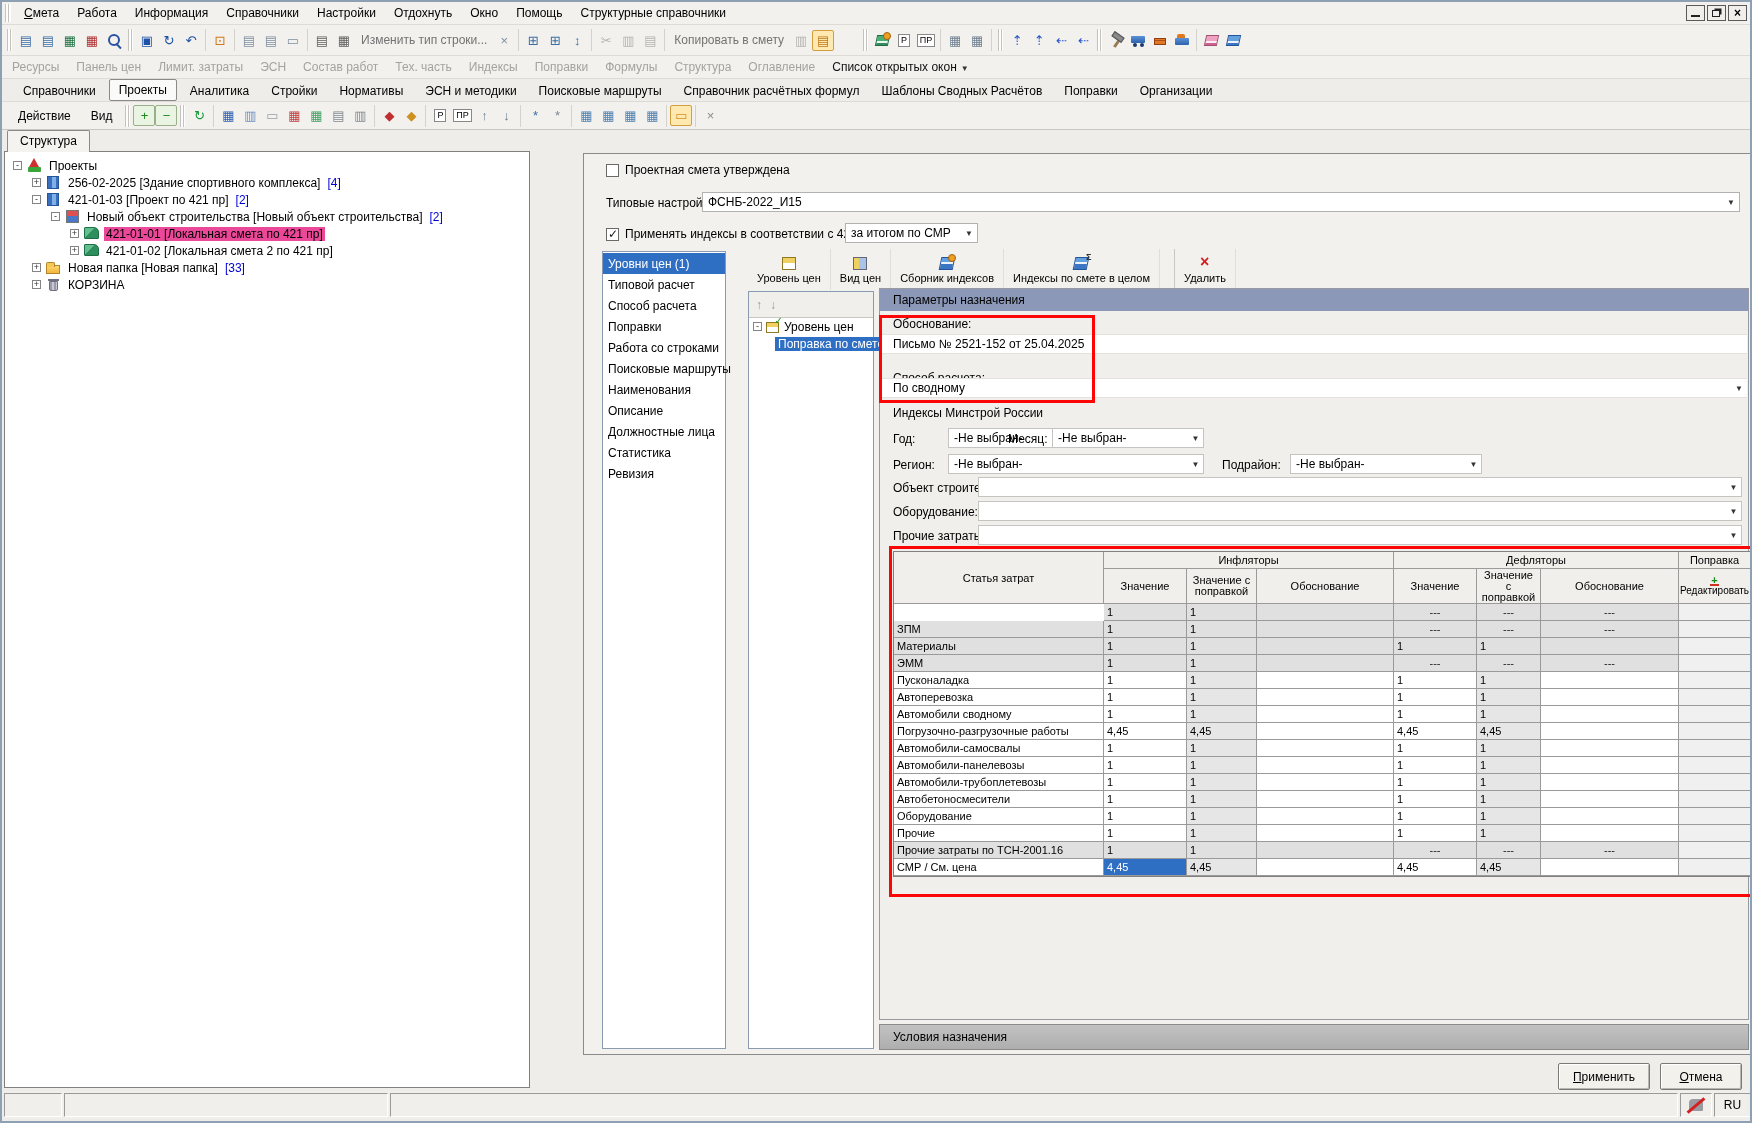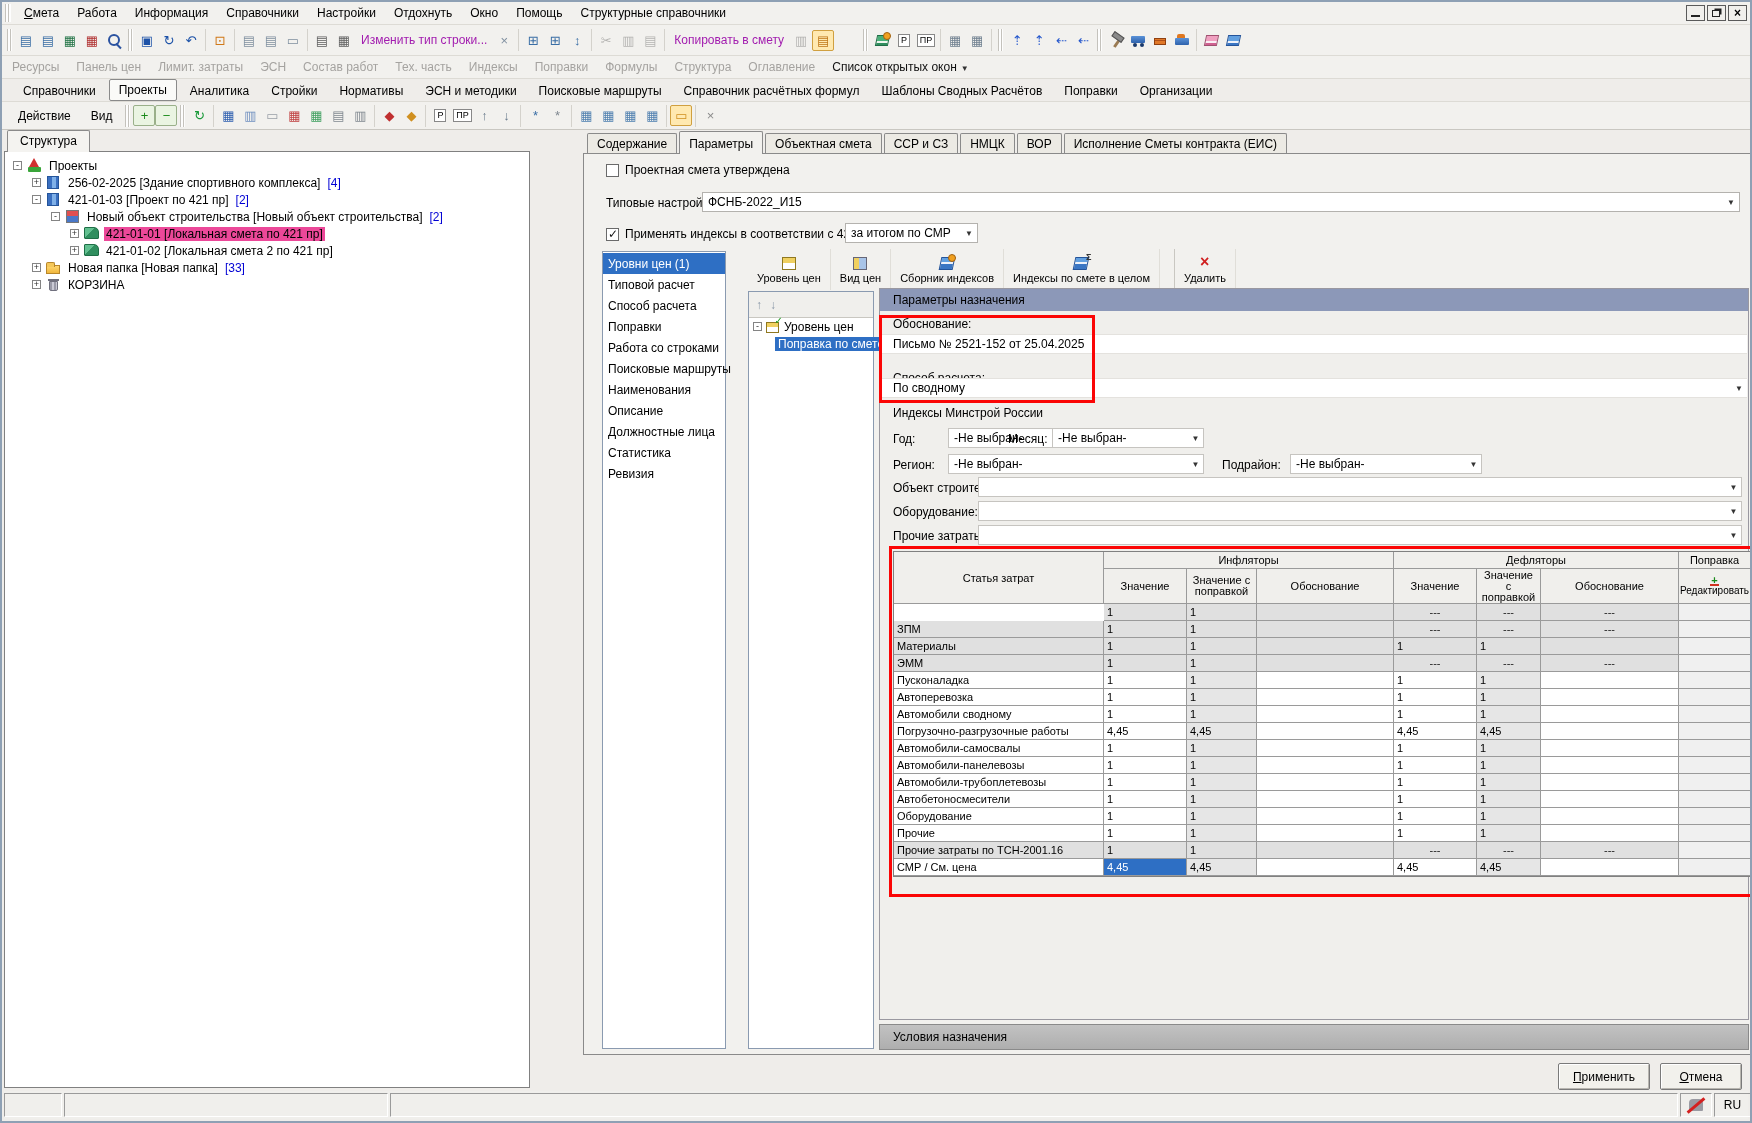--- a/index.html
+++ b/index.html
@@ -21,21 +21,21 @@
 
   
   #tb-main{position:absolute;top:23px;left:0;right:0;height:31px;background:#f2f1ee;border-bottom:1px solid #dddbd5;display:flex;align-items:center;padding-left:2px;}
   .grip{width:5px;height:22px;margin:0 3px;background:repeating-linear-gradient(90deg,#c4c2bc 0 1px,#fdfdfd 1px 3px);flex:none;}
   .sep{width:1px;height:22px;background:#d4d2cc;margin:0 3px;flex:none;}
   .gap{width:26px;flex:none;}
   .ic{width:22px;height:21px;display:inline-flex;align-items:center;justify-content:center;font-size:13px;position:relative;flex:none;border:1px solid transparent;border-radius:2px;}
   .ic.dis{opacity:.4;filter:grayscale(1);}
   .ic.hl{background:#ffe9b0;border-color:#d0a040;}
   .ic.boxed span{border:1px solid #888;background:#fff;font-size:9px;padding:0 2px;line-height:11px;}
-  .tlabel{color:#a21caf;padding:0 6px;white-space:nowrap;}
+  .tlabel{color:#737373;padding:0 6px;white-space:nowrap;}
   .i-mag::before{content:"";position:absolute;width:8px;height:8px;border:2px solid #2a52a0;border-radius:50%;top:3px;left:4px;}
   .i-mag::after{content:"";position:absolute;width:7px;height:2px;background:#2a52a0;bottom:3px;right:2px;transform:rotate(45deg);}
   .i-hammer::before{content:"";position:absolute;width:3px;height:11px;background:#9a7a52;top:6px;left:10px;transform:rotate(35deg);}
   .i-hammer::after{content:"";position:absolute;width:10px;height:4px;background:#8a8a8a;top:3px;left:6px;transform:rotate(35deg);border:1px solid #555;}
   .i-truck::before{content:"";position:absolute;width:14px;height:7px;background:linear-gradient(180deg,#5a92d8,#2e62ac);top:5px;left:3px;border-radius:1px;}
   .i-truck::after{content:"";position:absolute;width:4px;height:4px;background:#1a3a6c;border-radius:50%;top:12px;left:5px;box-shadow:7px 0 #1a3a6c;}
   .i-truckload::before{content:"";position:absolute;width:14px;height:7px;background:linear-gradient(180deg,#5a92d8,#2e62ac);top:7px;left:3px;border-radius:1px;}
   .i-truckload::after{content:"";position:absolute;width:8px;height:4px;background:#e07820;top:3px;left:5px;border-radius:2px 2px 0 0;box-shadow:0 14px 0 -2px #1a3a6c;}
   .i-bricks::before{content:"";position:absolute;inset:7px 4px 5px 4px;background:repeating-linear-gradient(0deg,#e07828 0 3px,#b05018 3px 4px);border:1px solid #904010;}
   .i-bookg::before,.i-bookb::before,.i-bookp::before{content:"";position:absolute;inset:4px 3px 4px 4px;transform:skewX(-12deg);border:1px solid #555;}
@@ -479,29 +479,20 @@
         </div>
         <div class="trow" style="padding-left: 27px;">
           <span class="texp">+</span>
           <span class="ti trash-icon"></span>
           <span class="tlab">КОРЗИНА</span>
         </div>
       </div>
   </div>
 
   <div id="right-box">
-    <div id="rb-tabs">
-        <span class="rtab">Содержание</span>
-        <span class="rtab active">Параметры</span>
-        <span class="rtab">Объектная смета</span>
-        <span class="rtab">ССР и СЗ</span>
-        <span class="rtab">НМЦК</span>
-        <span class="rtab">ВОР</span>
-        <span class="rtab">Исполнение Сметы контракта (ЕИС)</span>
-      </div>
     <div id="rb-page">
 
       <div id="row-approved" class="cbrow">
         <span class="cb"></span>
         <span>Проектная смета утверждена</span>
       </div>
 
       <div id="lbl-typical">Типовые настройки:</div>
       <div id="combo-typical" class="combo">
         <span>ФСНБ-2022_И15</span>

